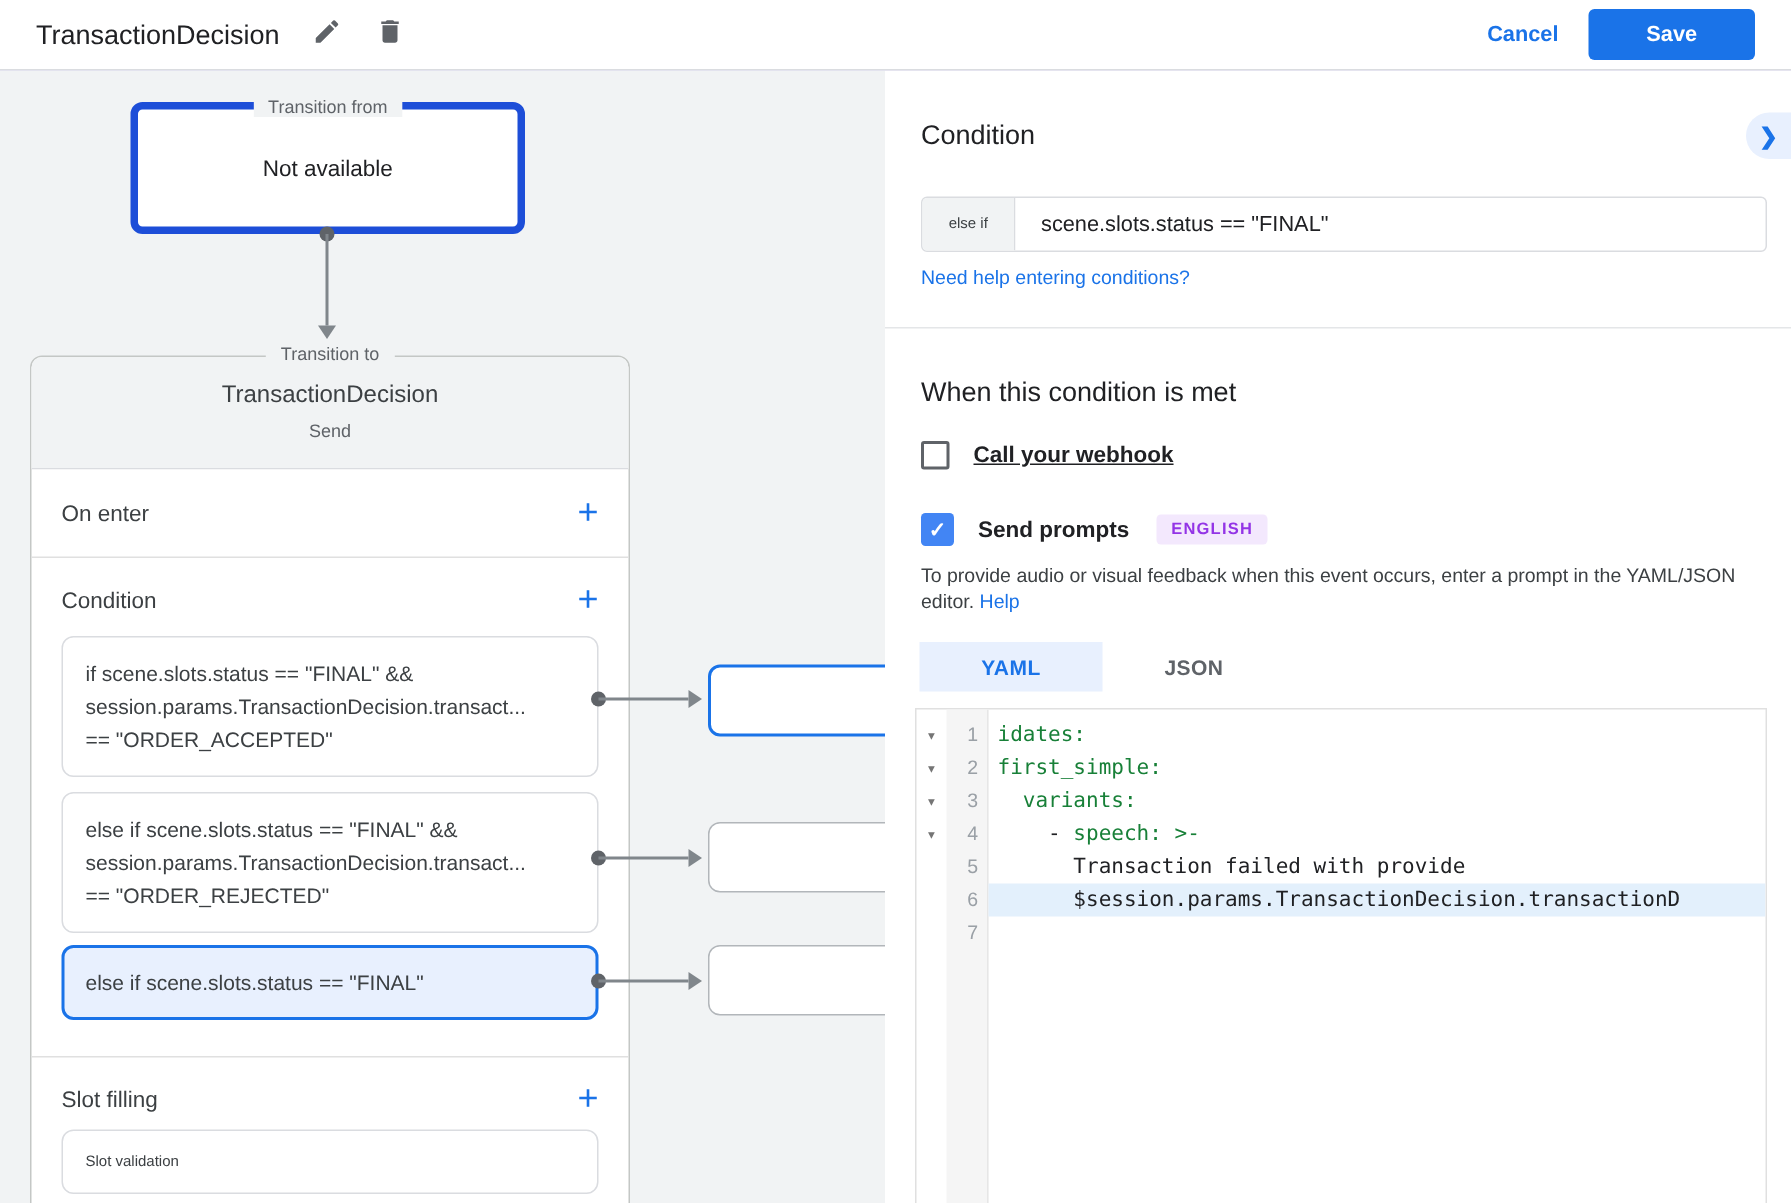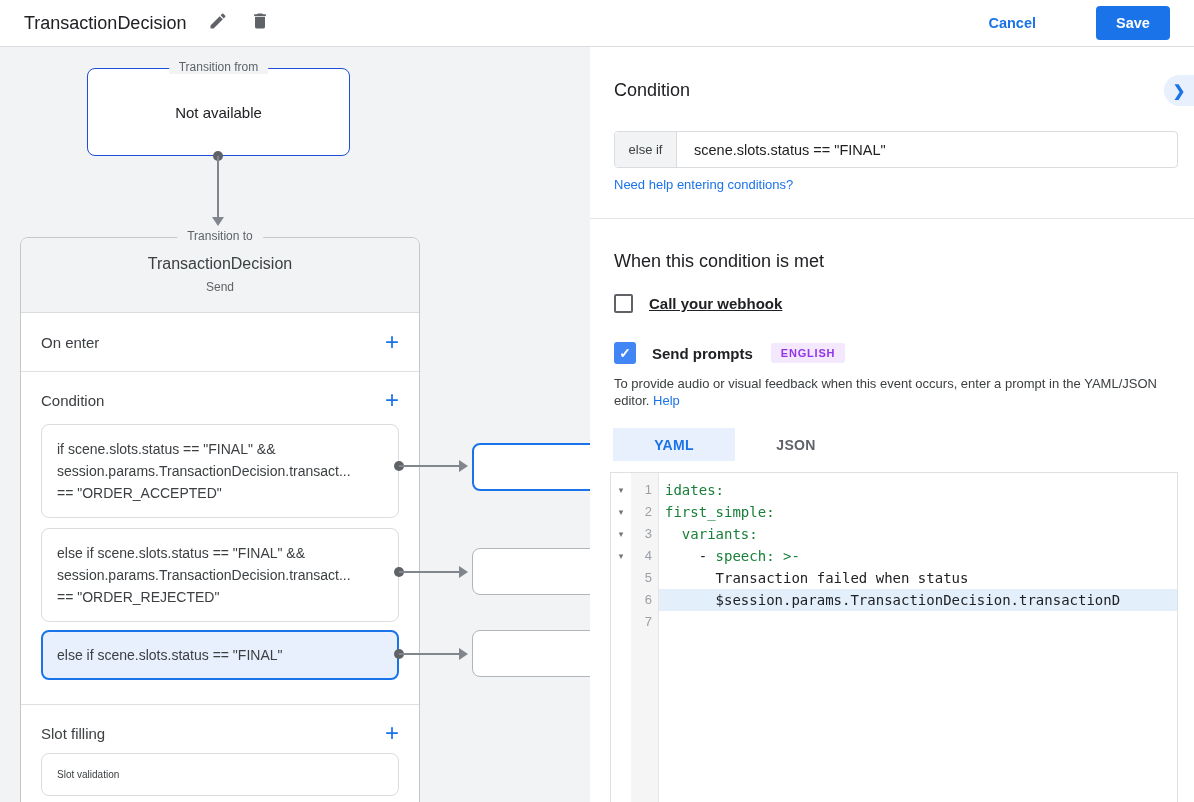--- a/index.html
+++ b/index.html
@@ -11,38 +11,38 @@
   
   .header {
     position:absolute; top:0; left:0; right:0; height:47px;
     display:flex; align-items:center; padding:0 24px;
     background:#fff; border-bottom:1px solid #dadce0; z-index:30;
   }
   .header-title { font-size:18px; color:#202124; }
   .hicon { margin-left:22px; cursor:pointer; display:flex; align-items:center; }
   .hicon svg { fill:#5f6368; }
   .header-spacer { flex:1; }
-  .cancel-btn { color:#1a73e8; font-size:14.5px; font-weight:bold; margin-right:60px; cursor:pointer; }
+  .cancel-btn { color:#1a73e8; font-size:14.5px; font-weight:bold; margin-right:20px; cursor:pointer; }
   .save-btn {
     background:#1a73e8; color:#fff; font-size:14.5px; font-weight:bold;
-    border:none; border-radius:4px; width:74px; height:34px; cursor:pointer;
+    border:none; border-radius:4px; width:111px; height:34px; cursor:pointer;
     font-family:"Liberation Sans", sans-serif;
   }
   
   .canvas {
     position:absolute; top:47px; left:0; width:590px; bottom:0;
     background:#f1f3f4; overflow:hidden;
   }
   .legend {
     position:absolute; top:-9px; left:50%; transform:translateX(-50%);
     background:#f1f3f4; padding:0 10px; font-size:12px; color:#5f6368; white-space:nowrap;
   }
   .tfrom-box {
     position:absolute; left:87px; top:21px; width:263px; height:88px;
-    background:#fff; border:1px solid #1d4ed8; border-radius:8px;
+    background:#fff; border:5px solid #1d4ed8; border-radius:8px;
   }
   .tfrom-value {
     width:100%; height:100%; display:flex; align-items:center; justify-content:center;
     font-size:15px; color:#202124;
   }
   .dot { position:absolute; width:10px; height:10px; border-radius:50%; background:#5f6368; }
   .vline { position:absolute; width:2px; background:#80868b; }
   .arrow-down {
     position:absolute; width:0; height:0;
     border-left:6px solid transparent; border-right:6px solid transparent; border-top:9px solid #80868b;
@@ -95,21 +95,21 @@
     background:#e8f0fe; border-radius:16px 0 0 16px;
     display:flex; align-items:center; justify-content:center; cursor:pointer;
   }
   .collapse-btn .chev { color:#1a73e8; font-size:15px; font-weight:bold; }
   .elseif-row {
     position:absolute; left:24px; top:84px; width:564px; height:37px;
     border:1px solid #dadce0; border-radius:4px; display:flex; background:#fff;
   }
   .elseif-prefix {
     width:62px; background:#f1f3f4; border-right:1px solid #dadce0; border-radius:3px 0 0 3px;
-    display:flex; align-items:center; justify-content:center; font-size:13px; color:#3c4043;
+    display:flex; align-items:center; justify-content:center; font-size:10px; color:#3c4043;
   }
   .elseif-value { flex:1; display:flex; align-items:center; padding-left:17px; font-size:14.5px; color:#202124; }
   .help-link { position:absolute; left:24px; top:130px; font-size:13px; color:#1a73e8; cursor:pointer; }
   .panel-divider { position:absolute; left:0; right:0; top:171px; height:1px; background:#e4e6e8; }
   .when-title { position:absolute; left:24px; top:204px; font-size:18px; font-weight:400; color:#202124; }
   .check-row { position:absolute; left:24px; display:flex; align-items:center; }
   .check-row.webhook { top:247px;text-decoration:underline; }
   .check-row.prompts { top:295px; }
   .checkbox-empty { width:19px; height:19px; border:2px solid #5f6368; border-radius:2px; background:#fff; cursor:pointer; }
   .checkbox-checked {
@@ -295,21 +295,21 @@
           <div class="code-cell"><span class="green">  variants:</span></div>
         </div>
         <div class="code-line">
           <div class="fold-cell">▾</div>
           <div class="num-cell">4</div>
           <div class="code-cell"><span class="dark">    - </span><span class="green">speech: &gt;-</span></div>
         </div>
         <div class="code-line">
           <div class="fold-cell"></div>
           <div class="num-cell">5</div>
-          <div class="code-cell"><span class="dark">      Transaction failed when status</span></div>
+          <div class="code-cell"><span class="dark">      Transaction failed with provide</span></div>
         </div>
         <div class="code-line highlighted">
           <div class="fold-cell"></div>
           <div class="num-cell">6</div>
           <div class="code-cell"><span class="dark">      $session.params.TransactionDecision.transactionD</span></div>
         </div>
         <div class="code-line">
           <div class="fold-cell"></div>
           <div class="num-cell">7</div>
           <div class="code-cell"><span class="dark"></span></div>

